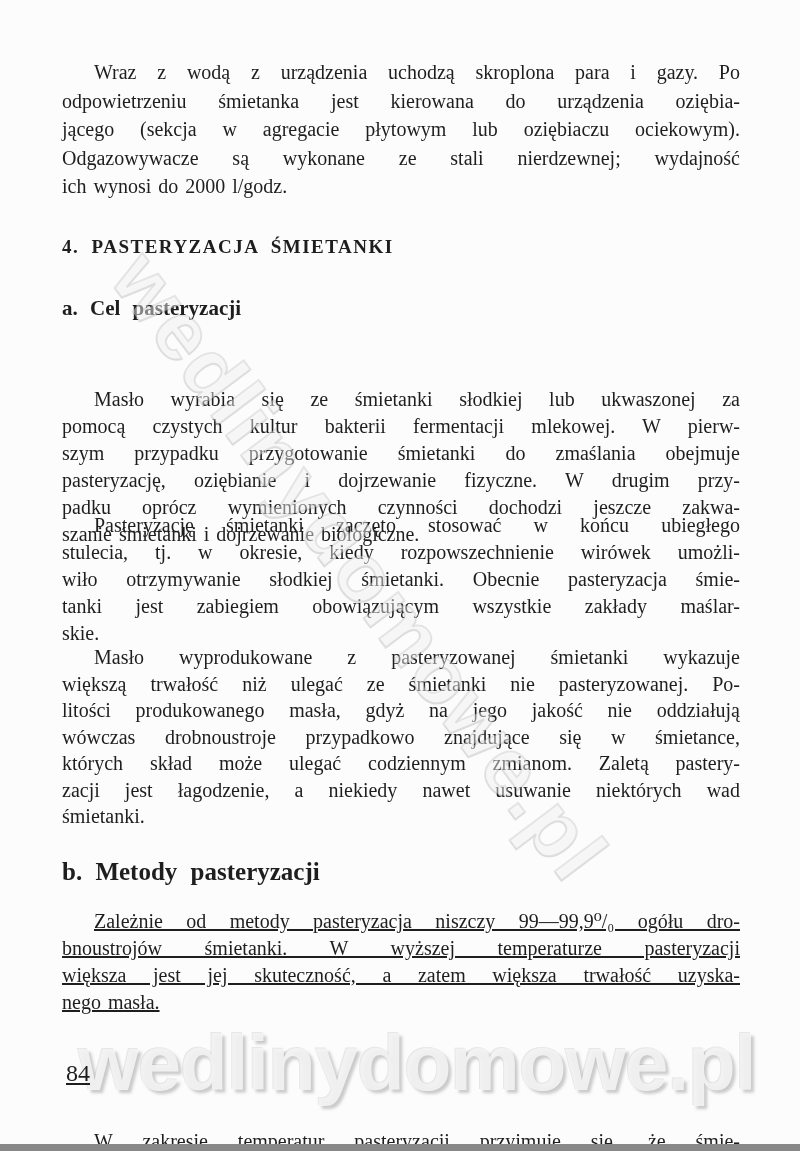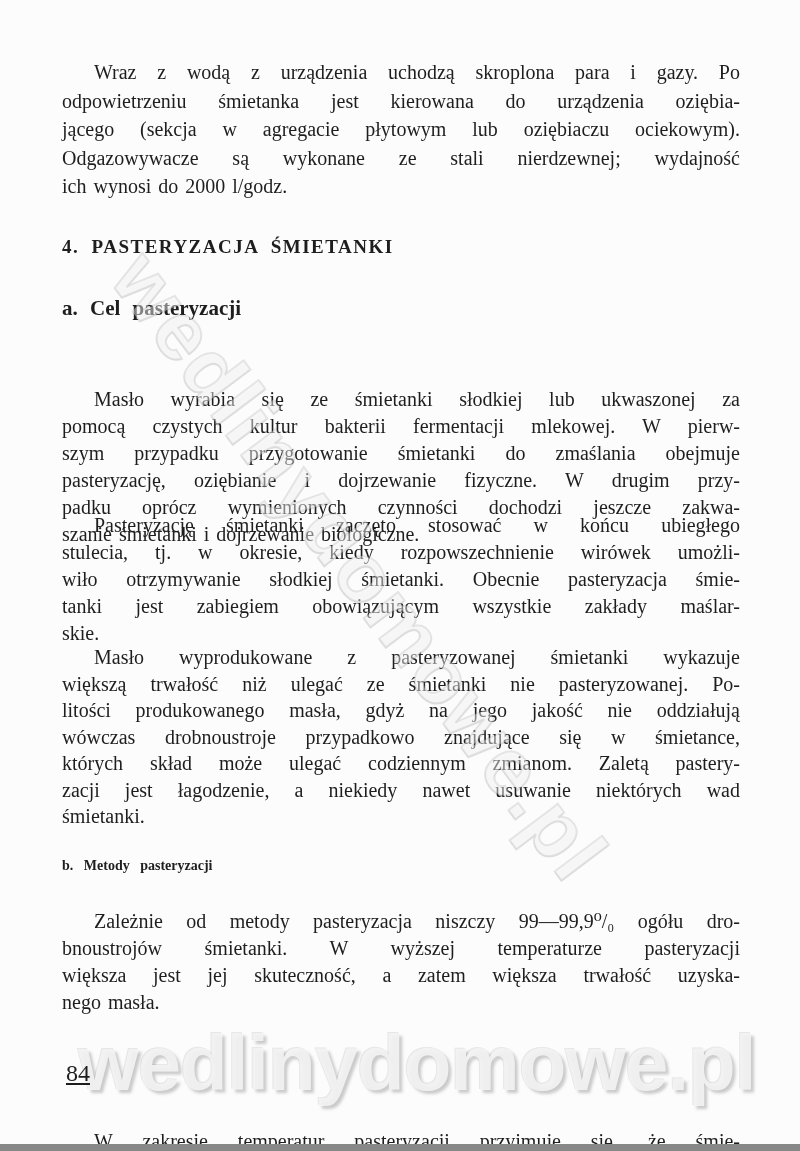--- a/index.html
+++ b/index.html
@@ -22,33 +22,33 @@
   }
   .para { word-spacing: 2px; }
   .line { text-align: justify; white-space: normal; }
   .line.fill { text-align-last: justify; }
   .line.indent { text-indent: 32px; }
 
   .p1 { top: 58px;  line-height: 28.5px; }
   .p2 { top: 352px; line-height: 27px; margin-top: 34px; }
   .p3 { top: 512px; line-height: 27px; }
   .p4 { top: 644px; line-height: 26.5px; }
-  .p5 { top: 908px; line-height: 27px; }
+  .p5 { top: 908px; line-height: 27px; text-decoration: underline; }
   .p6 { top: 1080px; line-height: 27px; margin-top: 48px; }
 
   .heading {
     position: absolute;
     left: 62px;
     width: 678px;
     text-align: left;
     font-weight: bold;
   }
   .h-section { top: 236px; font-size: 19px; letter-spacing: 1.5px; word-spacing: 6px; }
   .h-sub-a   { top: 296px; font-size: 21px; word-spacing: 7px; }
-  .h-sub-b   { top: 858px; font-size: 14px; word-spacing: 7px; }
+  .h-sub-b   { top: 858px; font-size: 25px; word-spacing: 7px; }
 
   .page-number {
     position: absolute;
     left: 66px;
     top: 1060px;
     font-size: 24px;
     z-index: 6;
     text-decoration: underline;
   }
 

